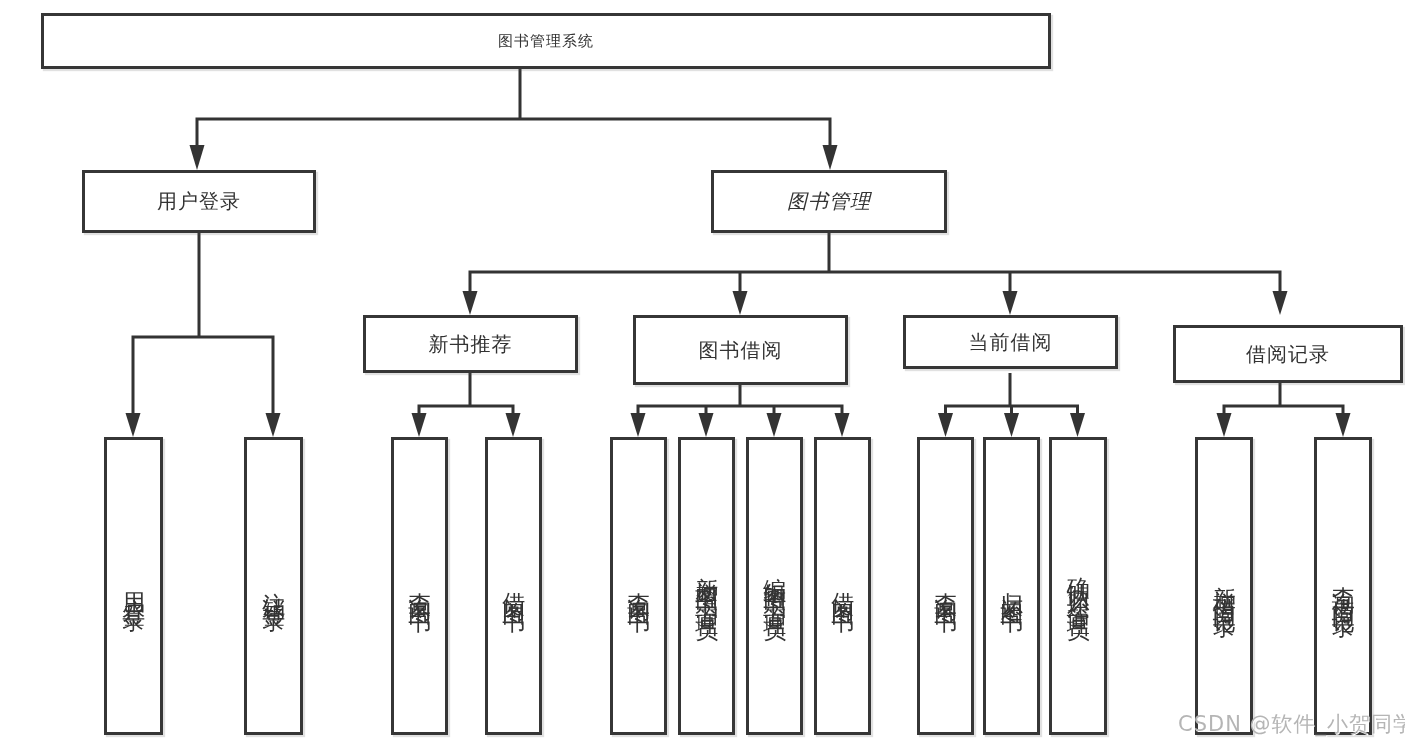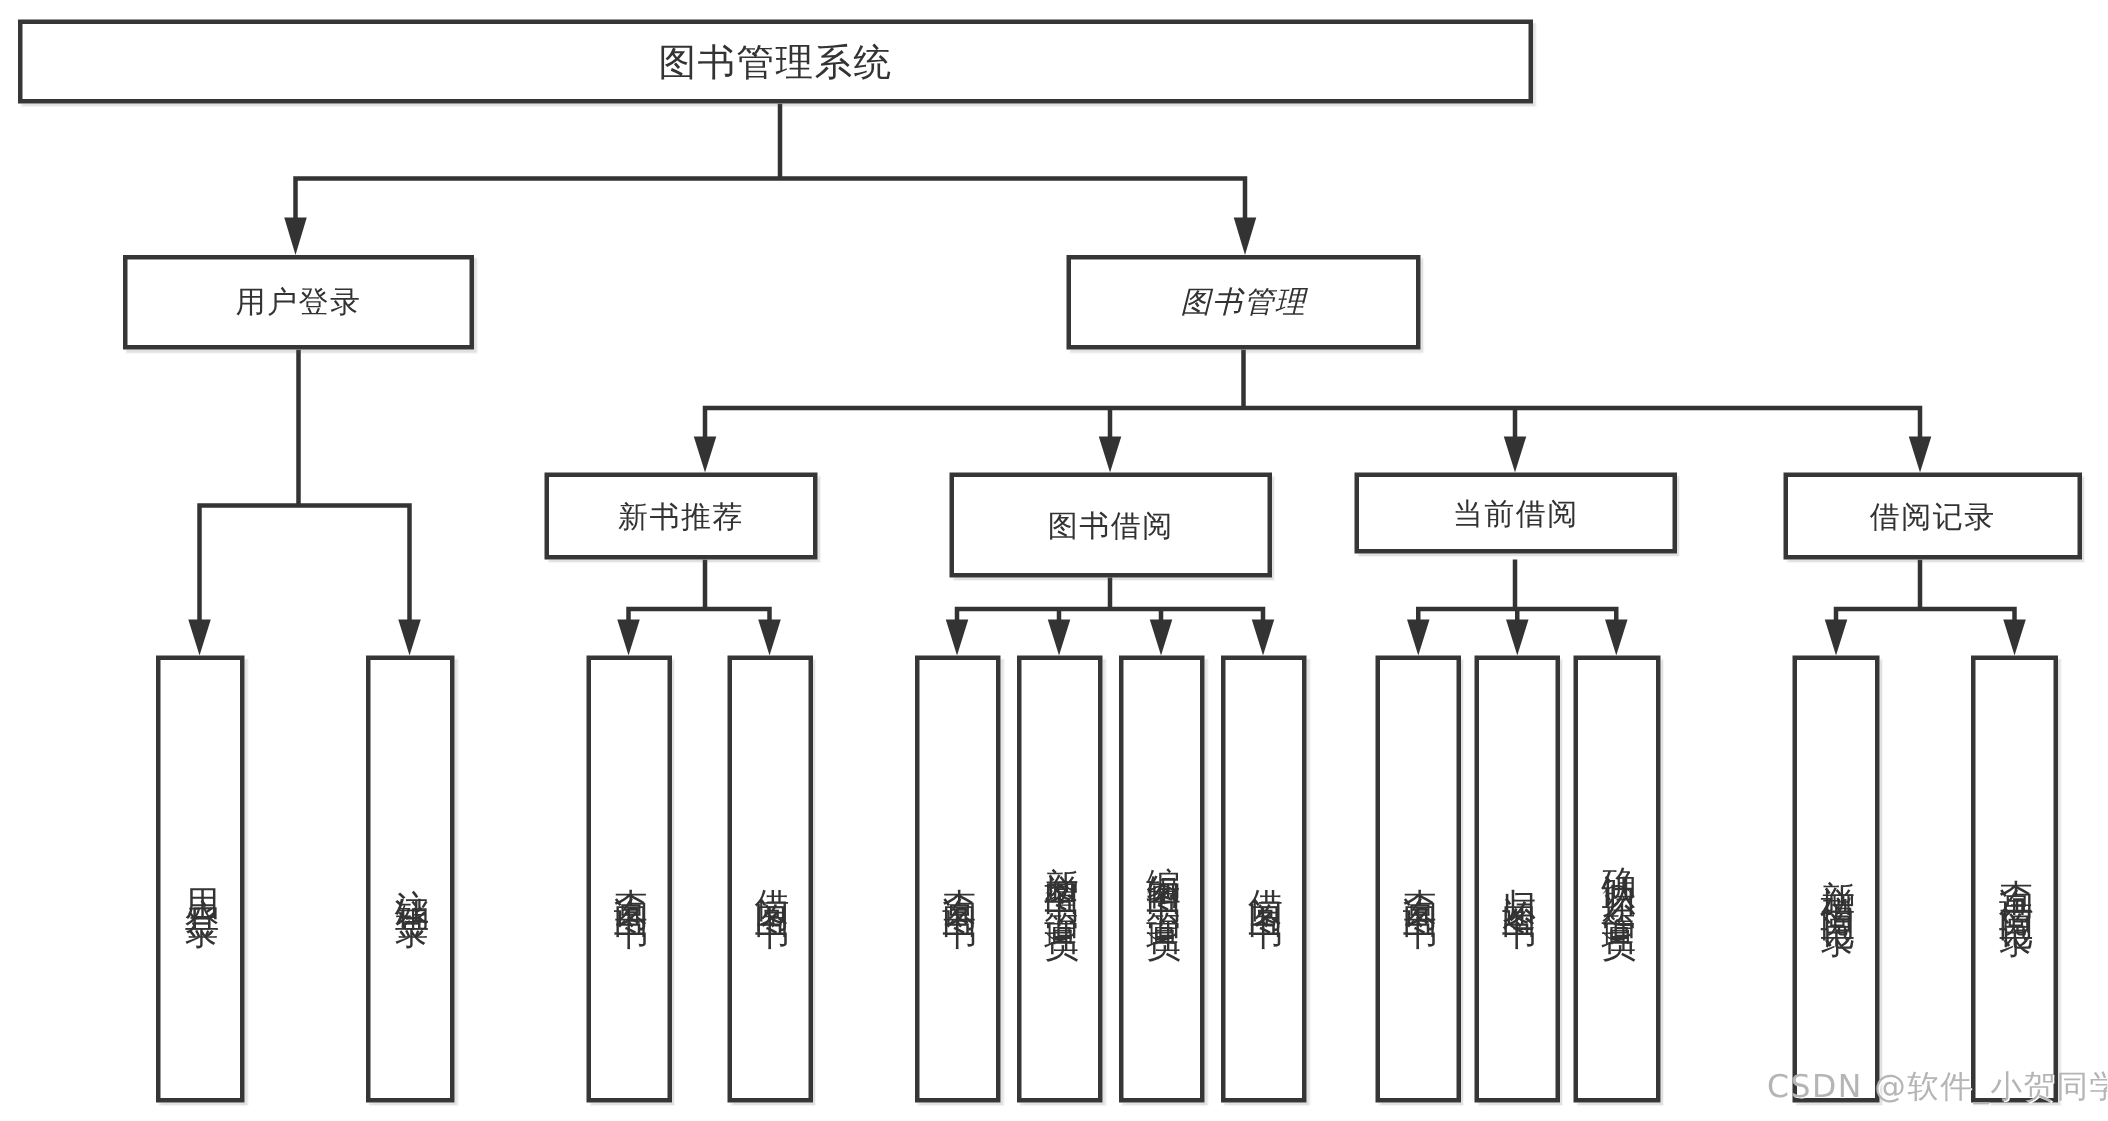--- a/index.html
+++ b/index.html
@@ -16,21 +16,21 @@
     position:absolute;
     box-sizing:border-box;
     background:#ffffff;
     border:3px solid #363636;
     display:flex;
     align-items:center;
     justify-content:center;
     box-shadow:2px 2px 1px rgba(90,90,90,0.18);
   }
   .h-node{font-size:20px;letter-spacing:1px;}
-  .root-node{font-size:25px;}
+  .root-node{font-size:15px;margin-left:29px;}
   .v-node .vtxt{
     writing-mode:vertical-rl;
     text-orientation:mixed;
     font-size:23px;
     line-height:1.1;
     letter-spacing:6px;
     white-space:nowrap;
   }
   .watermark{
     position:absolute;
@@ -113,30 +113,30 @@
     <span>图书管理系统</span>
   </div>
 
   <div class="node h-node" style="left:82px;top:170px;width:234px;height:63px;">
     <span>用户登录</span>
   </div>
   <div class="node h-node" style="left:711px;top:170px;width:236px;height:63px;font-style:italic;">
     <span>图书管理</span>
   </div>
 
-  <div class="node h-node" style="left:363px;top:315px;width:182px;height:58px;">
+  <div class="node h-node" style="left:363px;top:315px;width:215px;height:58px;">
     <span>新书推荐</span>
   </div>
   <div class="node h-node" style="left:633px;top:315px;width:215px;height:70px;">
     <span>图书借阅</span>
   </div>
   <div class="node h-node" style="left:903px;top:315px;width:215px;height:54px;">
     <span>当前借阅</span>
   </div>
-  <div class="node h-node" style="left:1173px;top:315px;width:199px;height:58px;margin-left:16px;">
+  <div class="node h-node" style="left:1173px;top:325px;width:230px;height:58px;">
     <span>借阅记录</span>
   </div>
 
   <div class="node v-node" style="left:104px;top:437px;width:59px;height:298px;">
     <span class="vtxt">用户登录</span>
   </div>
   <div class="node v-node" style="left:244px;top:437px;width:59px;height:298px;">
     <span class="vtxt">注销登录</span>
   </div>
 

